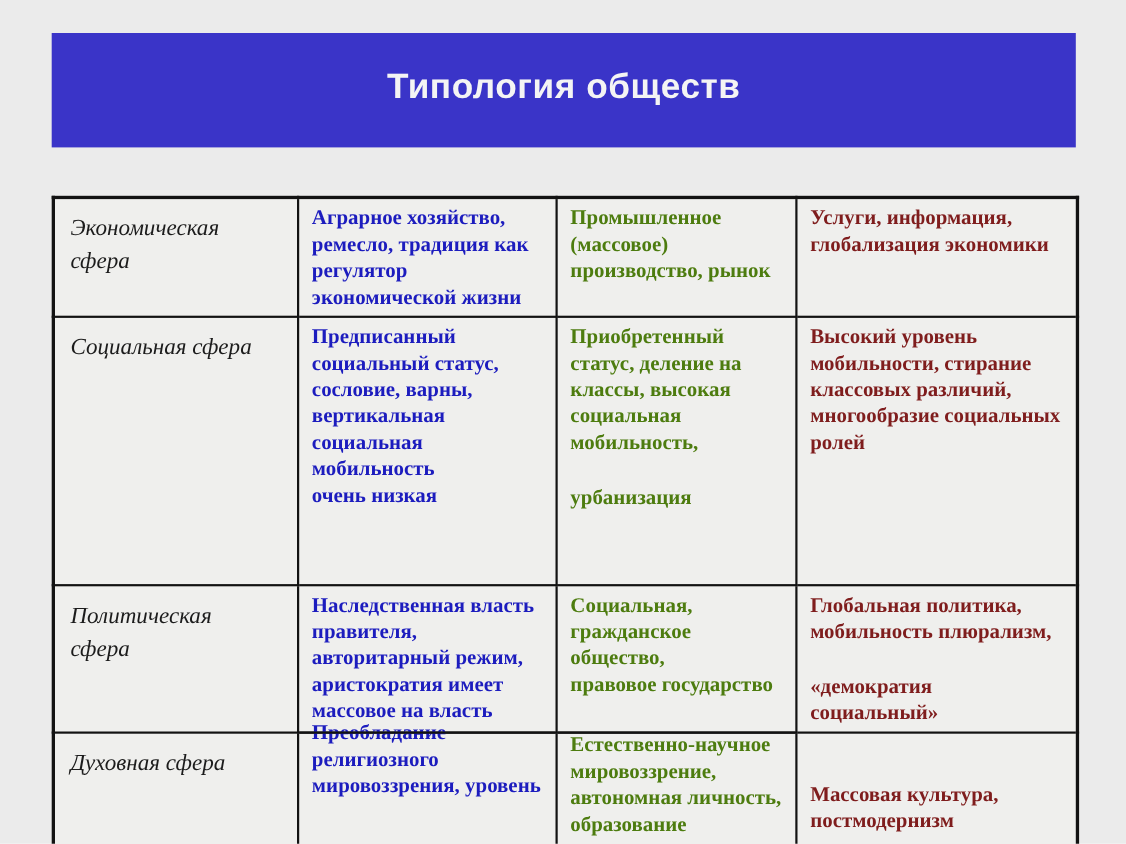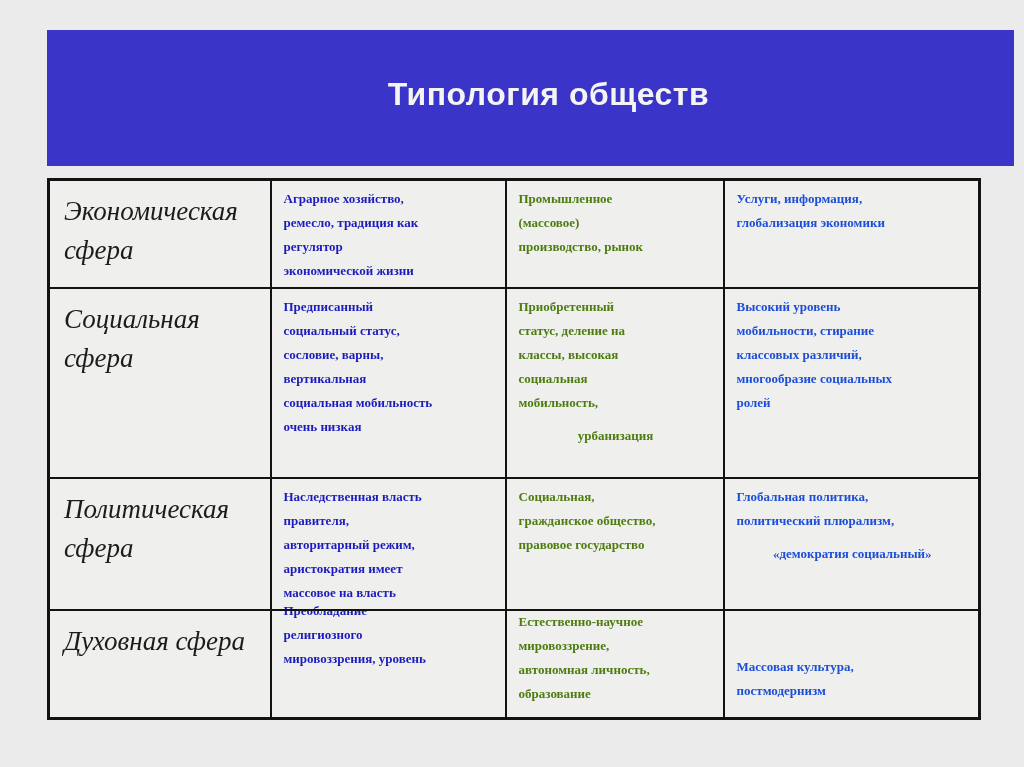--- a/index.html
+++ b/index.html
@@ -10,26 +10,25 @@
     overflow: hidden;
     background: #ebebeb;
     font-family: "Liberation Serif", serif;
   }
   
   .banner {
     position: absolute;
     left: 47px;
     top: 30px;
     width: 931px;
-    height: 136px;
+    height: 104px;
     background: #3a34c8;
     display: flex;
     align-items: center;
     justify-content: center;
-    padding-left: 36px;
   }
   .banner-title {
     color: #f4f4f4;
     font-family: "Liberation Sans", sans-serif;
     font-weight: bold;
     font-size: 32px;
     letter-spacing: 0.5px;
     padding-bottom: 8px;
   }
   
@@ -43,56 +42,56 @@
     background: #efefed;
     border: 3px solid #121212;
   }
   table.typology td, table.typology th {
     border: 2px solid #121212;
     vertical-align: top;
     overflow: visible;
   }
   tr.hdr { height: 55px; }
   tr.r1  { height: 108px; }
-  tr.r2  { height: 190px; }
+  tr.r2  { height: 244px; }
   tr.r3  { height: 127px; }
   tr.r4  { height: 100px; }
   tr.r4 > td { border-bottom: 1px solid #d0d0cf; }
   th.colhead {
     font-family: "Liberation Sans", sans-serif;
     font-weight: bold;
     font-size: 19px;
     color: #1c2bb0;
     text-align: center;
     vertical-align: top;
     padding-top: 13px;
     white-space: pre-line;
     line-height: 26px;
   }
   td.rowlabel {
     font-style: italic;
     font-weight: normal;
-    font-size: 27px;
+    font-size: 21px;
     color: #1c1c1c;
     padding: 11px 8px 0 14px;
     white-space: pre-line;
     line-height: 1.45;
   }
   td.cell {
     font-weight: bold;
-    font-size: 13px;
+    font-size: 19px;
     line-height: 24px;
     padding: 6px 10px 4px 12px;
     border-radius: 28px;
   }
   .para { white-space: pre-line; }
-  .para + .para { margin-top: 9px; text-align: center; }
+  .para + .para { margin-top: 26px; }
   .c-trad { color: #1c1cbe; }
   .c-ind  { color: #4d7c0f; }
-  .c-post { color: #1d4ed8; }
+  .c-post { color: #7f1d1d; }
   
   td.overlap { position: relative; }
   .lift-deep { position: relative; top: -18px; z-index: 2; }
   .lift-soft { position: relative; top: -7px; z-index: 2; }
   .strike {
     position: absolute;
     top: -2px; left: 0; right: 0;
     height: 2px;
     background: #121212;
     z-index: 3;
@@ -171,21 +170,21 @@
 аристократия имеет
 массовое на власть</div>
           </td>
       <td class="cell c-ind">
             <div class="para">Социальная,
 гражданское общество,
 правовое государство</div>
           </td>
       <td class="cell c-post">
             <div class="para">Глобальная политика,
-политический плюрализм,</div>
+мобильность плюрализм,</div>
             <div class="para">«демократия социальный»</div>
           </td>
     </tr>
     <tr class="r4">
       <td class="rowlabel">Духовная сфера</td>
       <td class="cell c-trad overlap">
         <div class="lift-deep">
               <div class="para">Преобладание
 религиозного
 мировоззрения, уровень</div>

